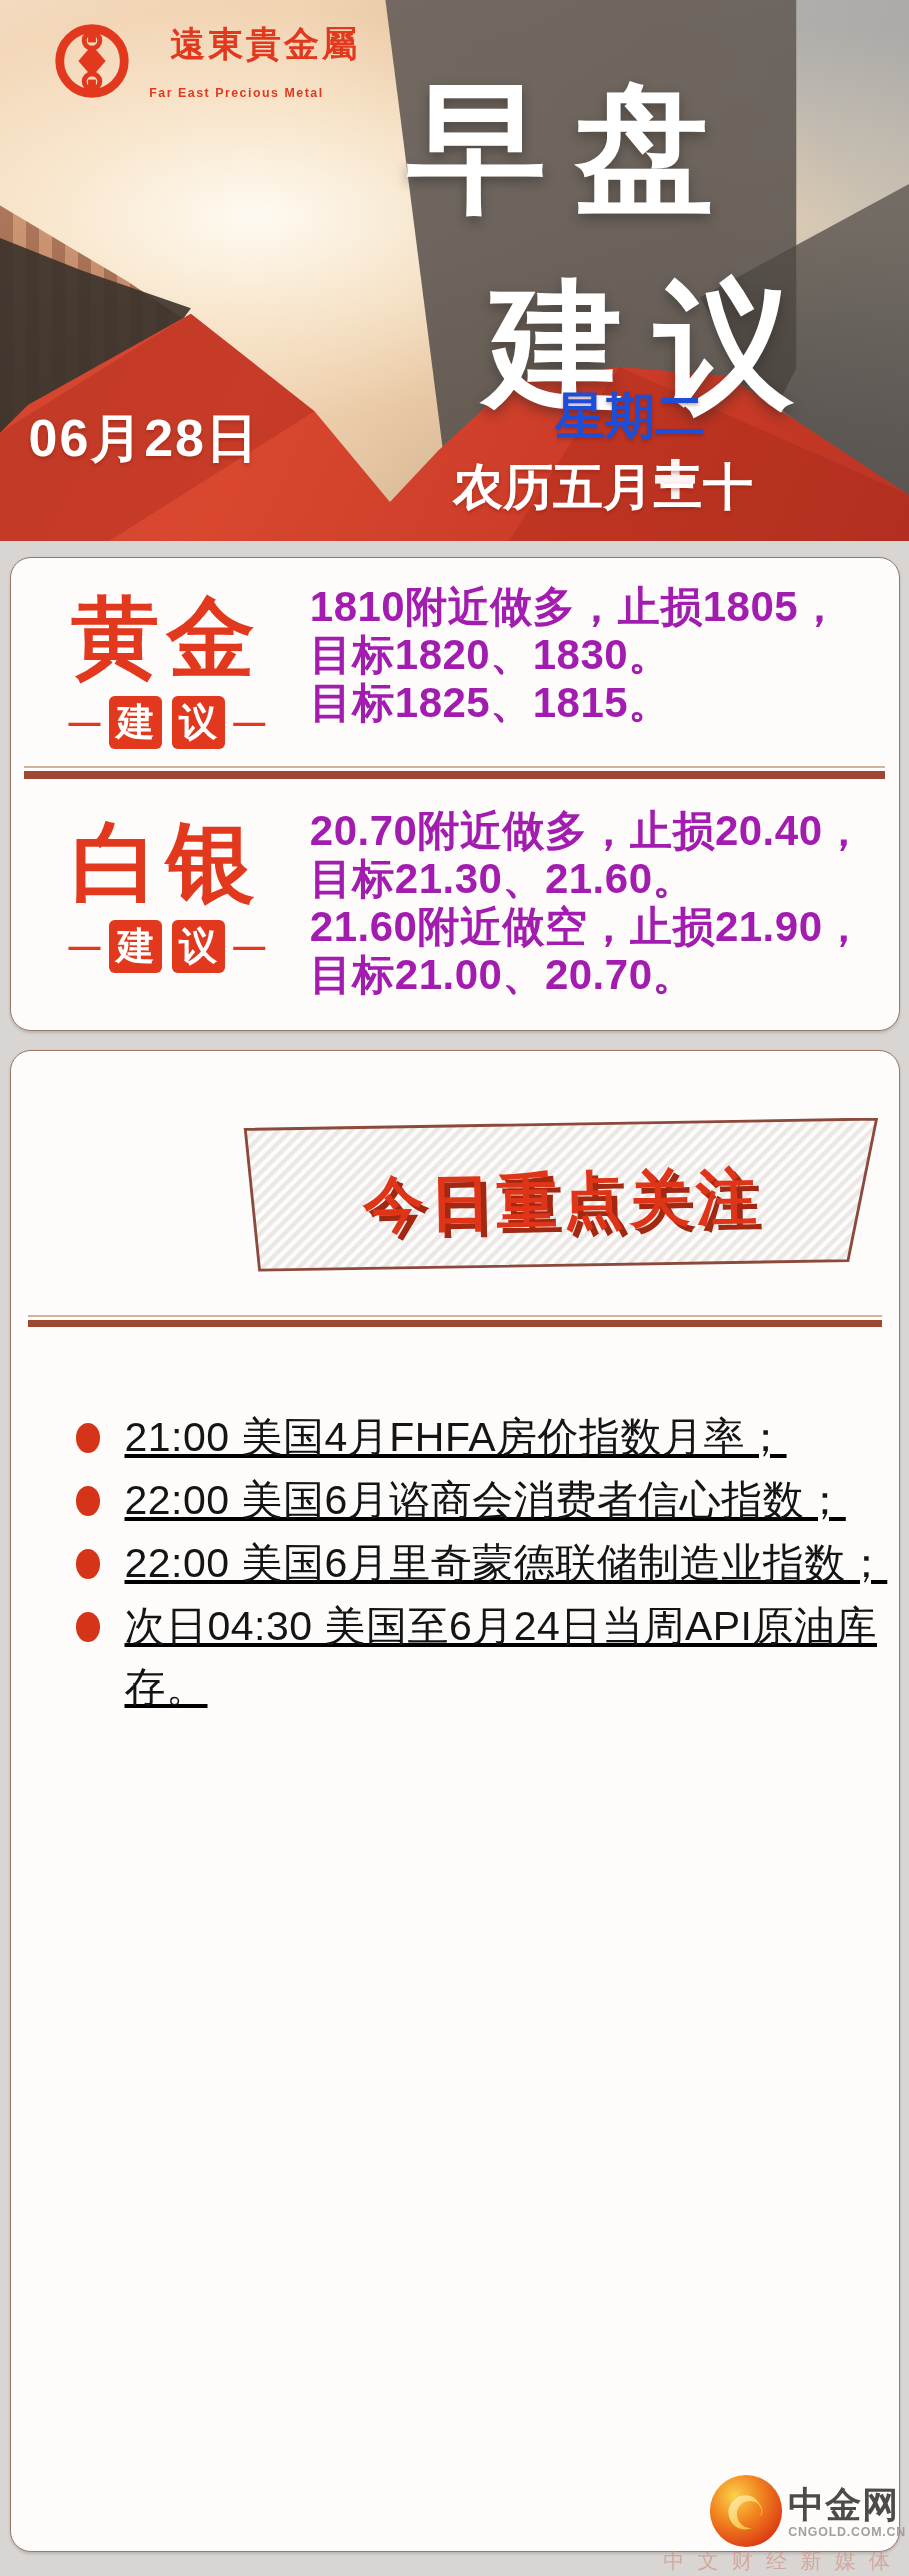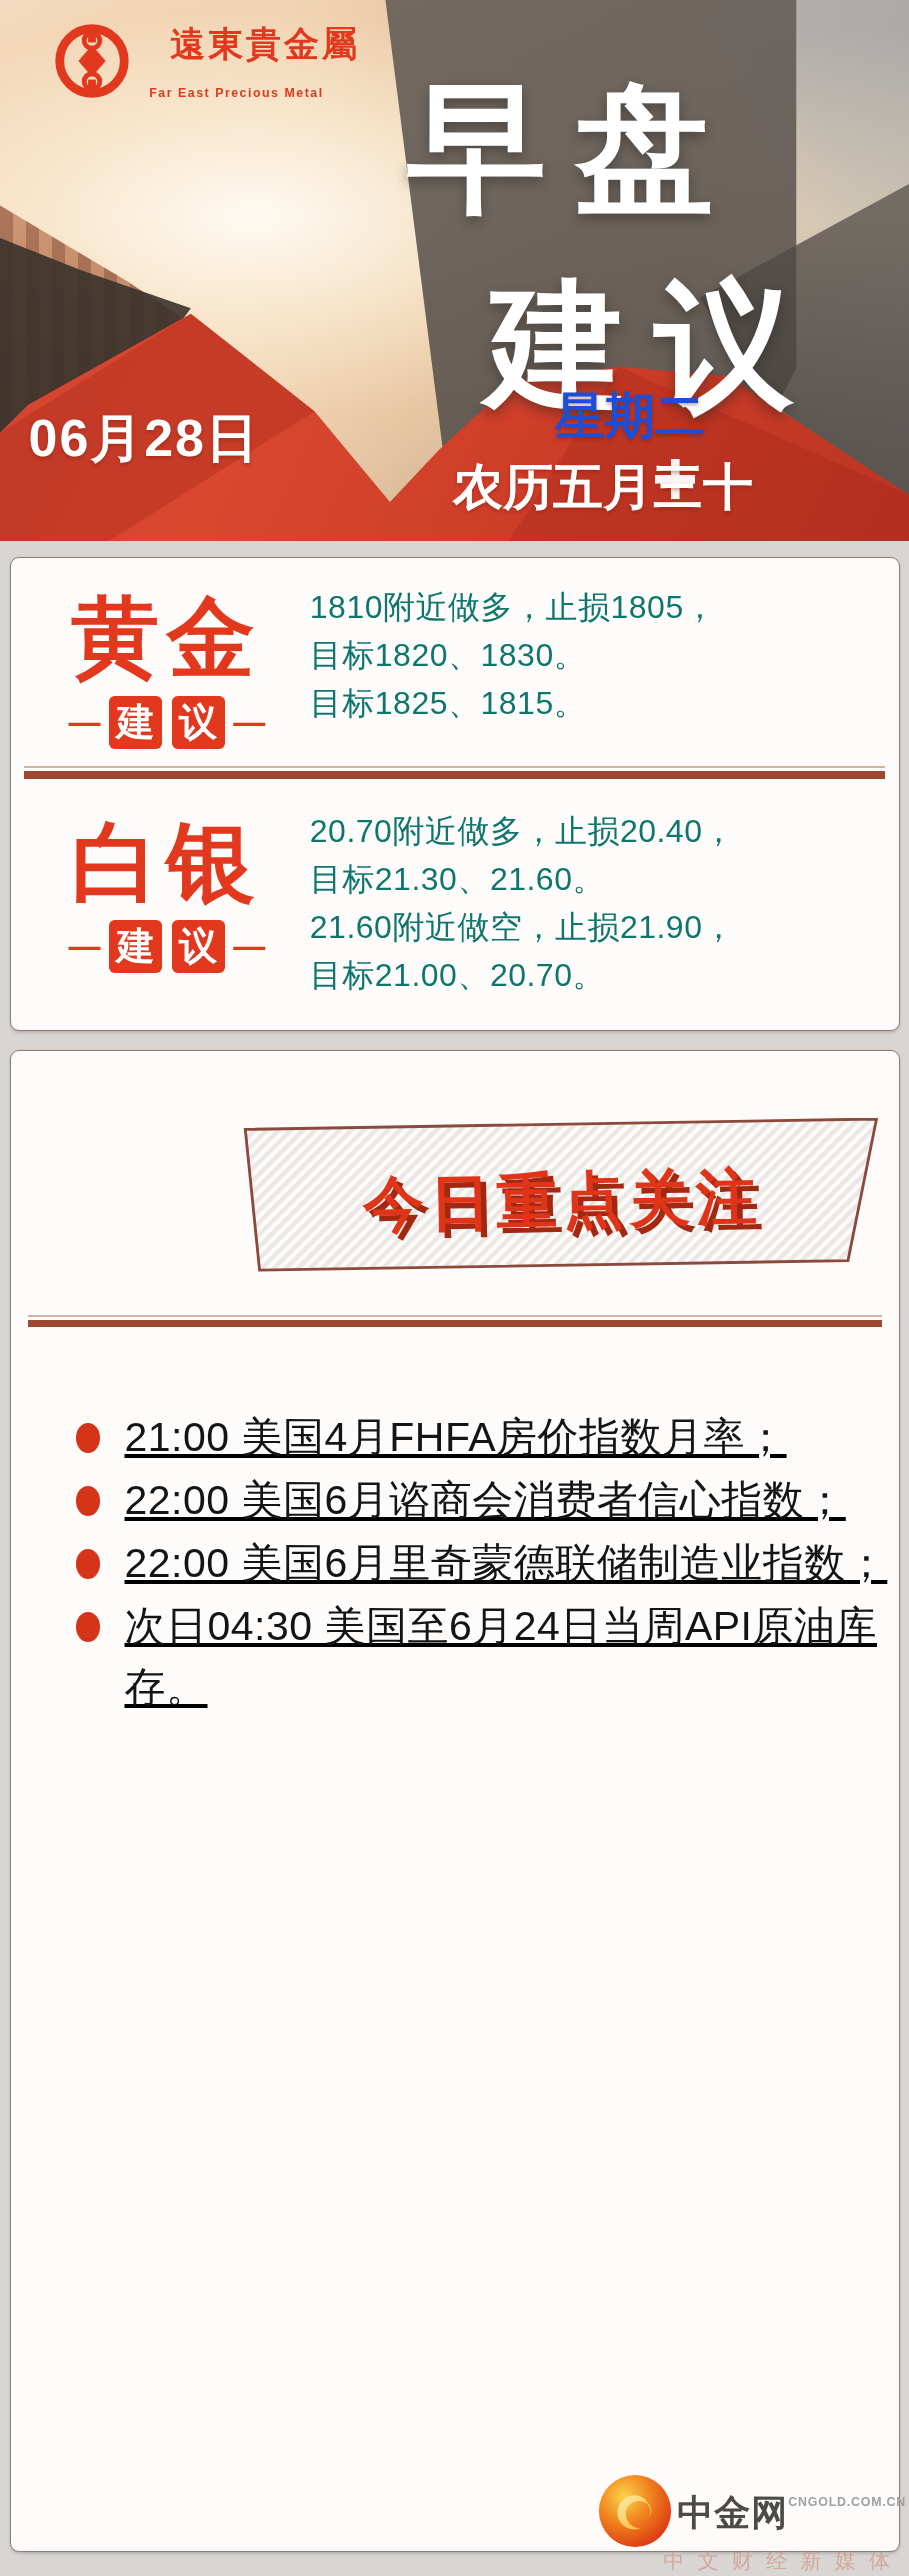--- a/index.html
+++ b/index.html
@@ -47,49 +47,49 @@
     text-shadow:0 4.8px 11.4px rgba(40,35,30,.45);}
   .big-title .t1{font-size:139px;line-height:1;letter-spacing:28.6px;white-space:nowrap;}
   .big-title .t2{font-size:139px;line-height:1;letter-spacing:28.6px;white-space:nowrap;margin:59px 0 0 80px;}
   .hdr-date{position:absolute;left:28.6px;top:404px;color:#fff;font-size:52px;font-weight:bold;letter-spacing:1.9px;
     text-shadow:0 1.9px 3.8px rgba(120,25,15,.4);}
   .hdr-week{position:absolute;left:438px;top:383px;width:267px;text-align:right;color:#1d4ed8;font-size:50px;font-weight:bold;
     text-shadow:0 1.9px 3.8px rgba(120,25,15,.4);}
   .hdr-lunar{position:absolute;left:403px;top:454px;width:400px;text-align:center;color:#fff;font-size:50px;font-weight:bold;
     text-shadow:0 1.9px 3.8px rgba(120,25,15,.4);}
   
-  .card{margin:0 9.5px;background:#fefcfb;border:1.9px solid #97796a;border-radius:9px;
+  .card{margin:0 9.5px;background:#fefcfb;border:1.9px solid #97796a;border-radius:21px;
     overflow:hidden;box-shadow:0 1.9px 2.9px rgba(0,0,0,.15);}
   .card1{margin-top:16px;height:472px;}
   .card2{margin-top:19px;height:1500px;position:relative;padding:0;}
   .advice-row{display:flex;padding:23px 13.3px 0 13.3px;}
   .badge-col{width:286px;flex:none;display:flex;flex-direction:column;align-items:center;padding-top:11.4px;}
   .metal-name{color:#e2391e;font-size:88px;font-weight:bold;letter-spacing:7.6px;line-height:1.05;white-space:nowrap;}
   .badge-row{display:flex;align-items:center;margin-top:11.4px;}
   .badge-dash{color:#e2391e;font-size:32px;font-weight:bold;margin:0 3.8px;}
   .badge-box{width:53px;height:53px;background:#e2391e;color:#fff;border-radius:5.7px;margin:0 4.8px;
     display:flex;align-items:center;justify-content:center;font-size:38px;font-weight:bold;}
-  .advice-lines{flex:1;padding-top:1.9px;color:#0f766e;font-size:32px;line-height:48px;letter-spacing:0.5px;}
+  .advice-lines{flex:1;padding-top:1.9px;color:#a21caf;font-size:42px;line-height:48px;letter-spacing:0.5px;font-weight:bold;}
   .advice-line{white-space:nowrap;}
   .dbl{margin:17px 13.3px 13.3px 13.3px;}
   .dbl .thin{height:1.9px;background:#cdb5a0;margin-bottom:2.9px;}
   .dbl .thick{height:7.6px;background:#9e4733;}
   .row-silver{padding-top:13.3px;}
   
   .banner-wrap{margin:67px 0 0 228px;width:640px;height:154px;}
   .dbl2{margin:43px 17px 0 17px;}
   .focus-list{list-style:none;margin:80px 0 0 0;padding:0 19px;text-decoration:underline;}
   .focus-list li{position:relative;padding-left:95px;font-size:41px;line-height:61px;
     color:#141414;margin-bottom:1.9px;letter-spacing:0.5px;}
   .focus-list li::before{content:'';position:absolute;left:46px;top:16px;width:24px;height:29.5px;
     background:#d63418;border-radius:50%;}
   .fl{display:block;white-space:nowrap;}
   
   .footer-mark{position:absolute;right:2.9px;top:2473px;display:flex;align-items:center;gap:4.8px;z-index:5;}
-  .footer-txt{display:flex;flex-direction:row;align-items:flex-start;}
+  .footer-txt{display:flex;flex-direction:column;align-items:flex-start;}
   .footer-brand{color:#4c4b49;font-size:36px;font-weight:bold;line-height:1.05;letter-spacing:1px;}
   .footer-domain{color:#a0a0a0;font-size:12.4px;font-weight:bold;letter-spacing:0.8px;margin-top:1px;}
   .footer-slogan{position:absolute;right:5.7px;top:2547px;font-size:21px;letter-spacing:13.3px;white-space:nowrap;
     color:rgba(208,138,126,.62);z-index:4;}
 </style>
 </head>
 <body>
 
 <header class="hero">
   <div class="sky"></div>

